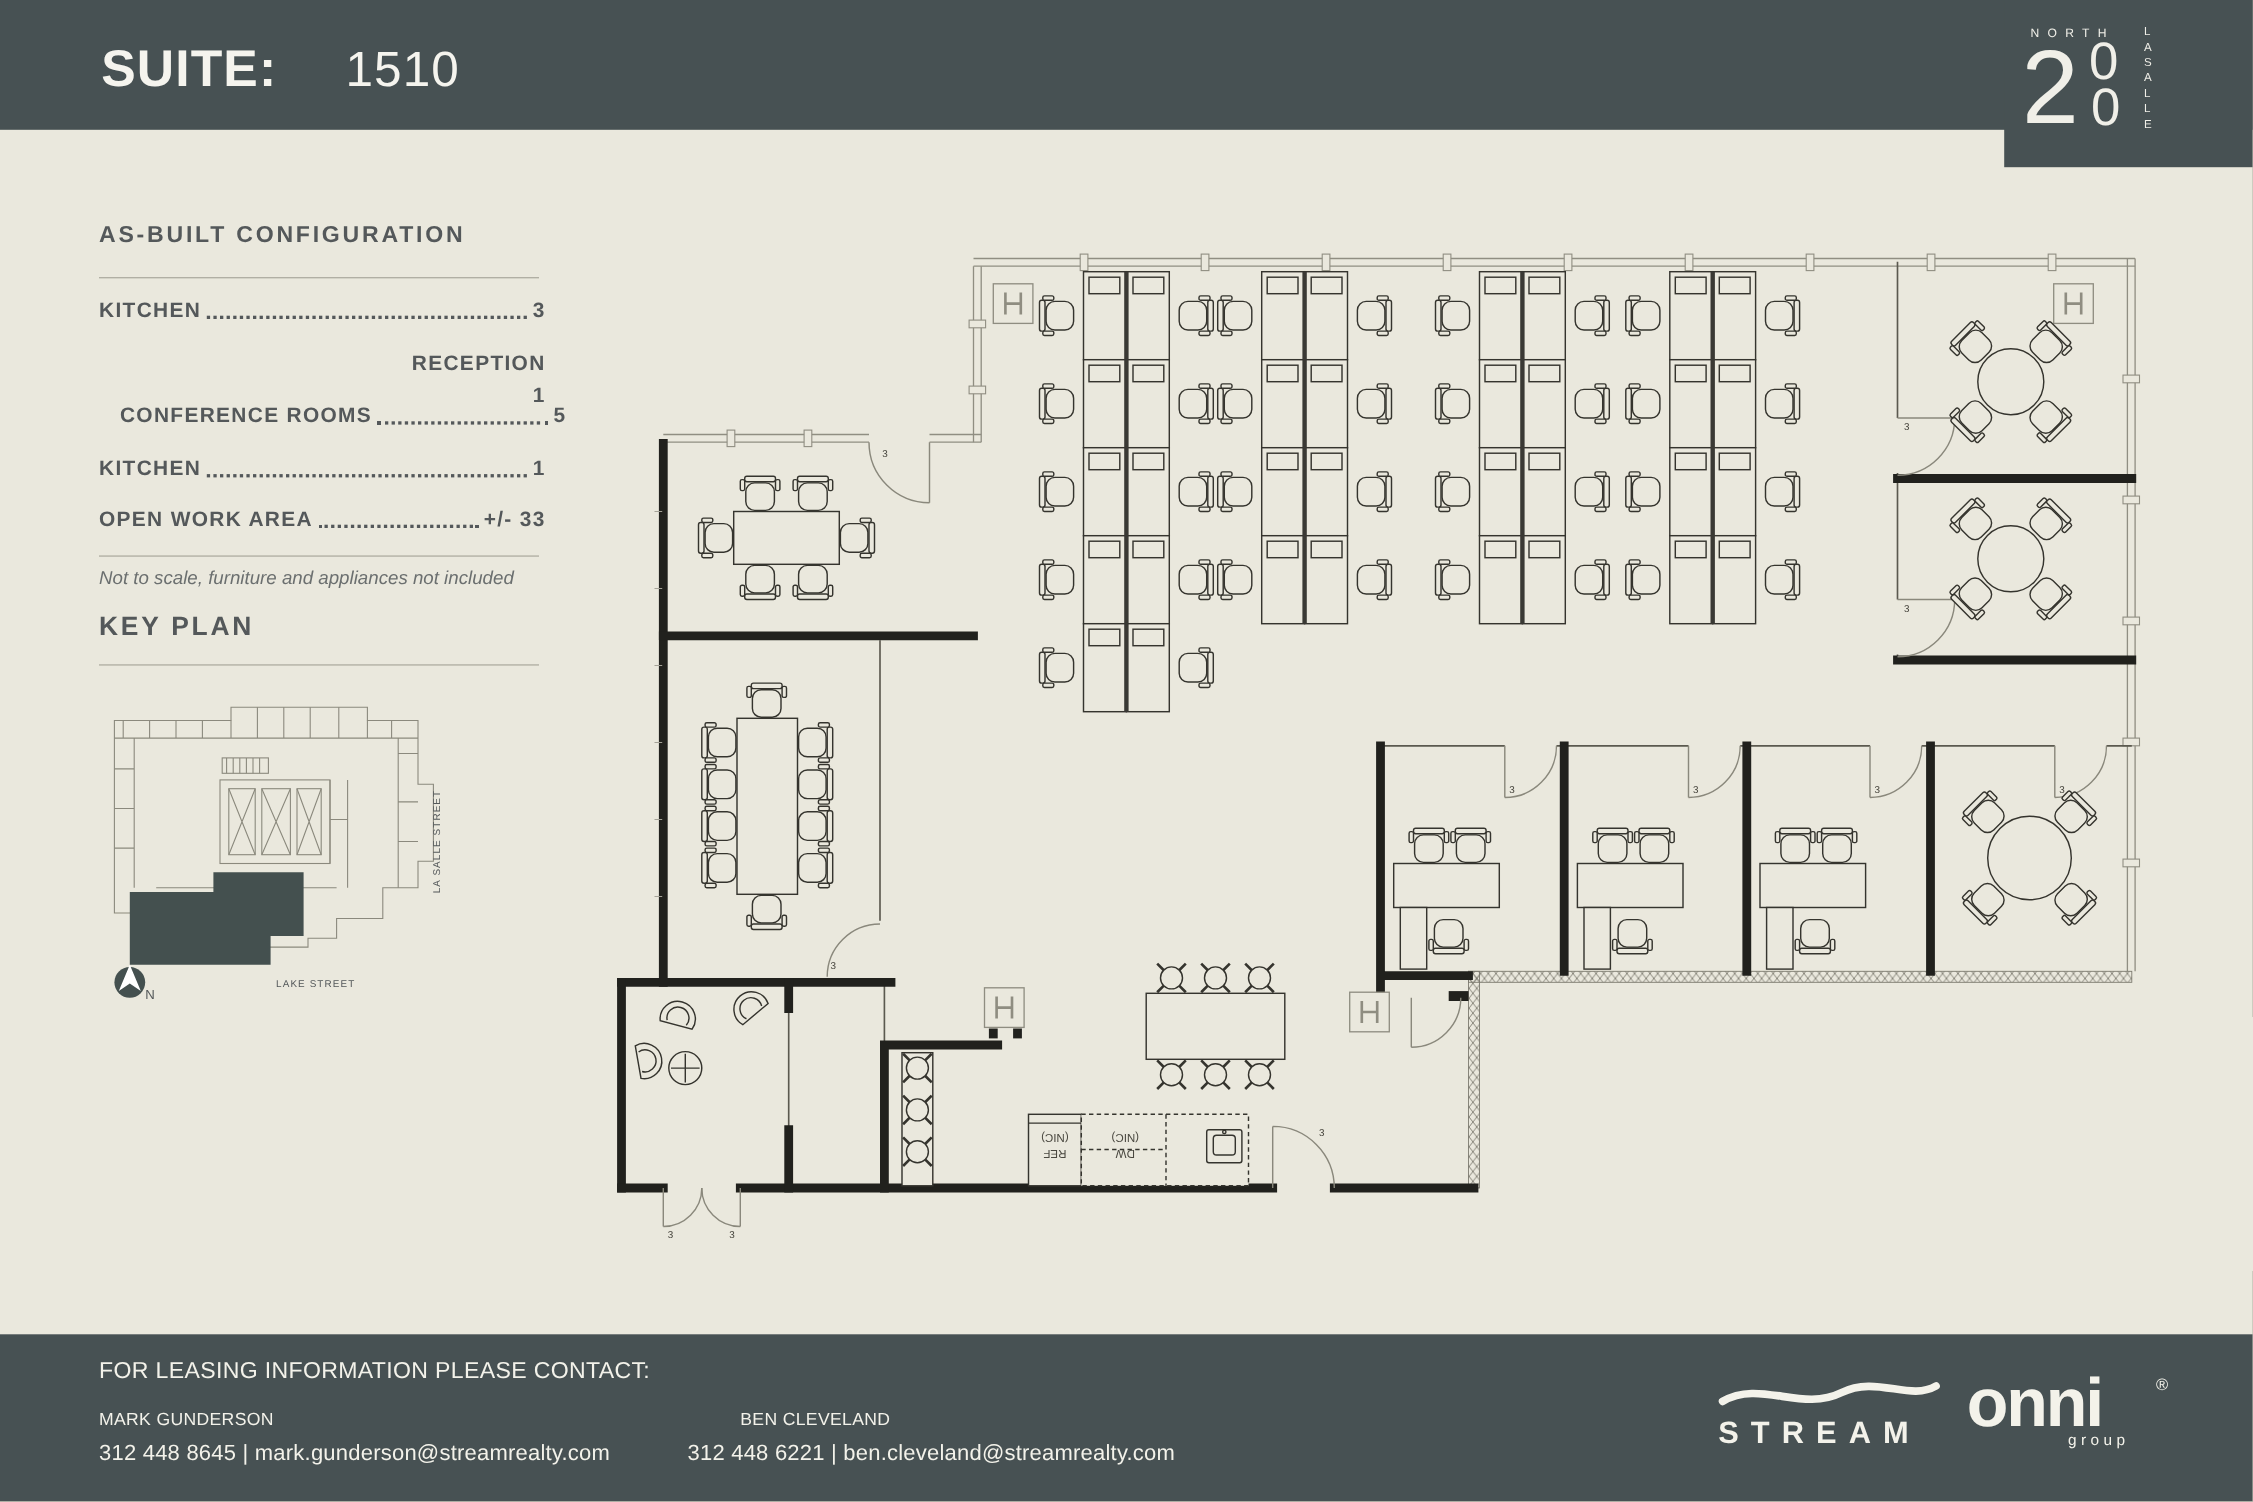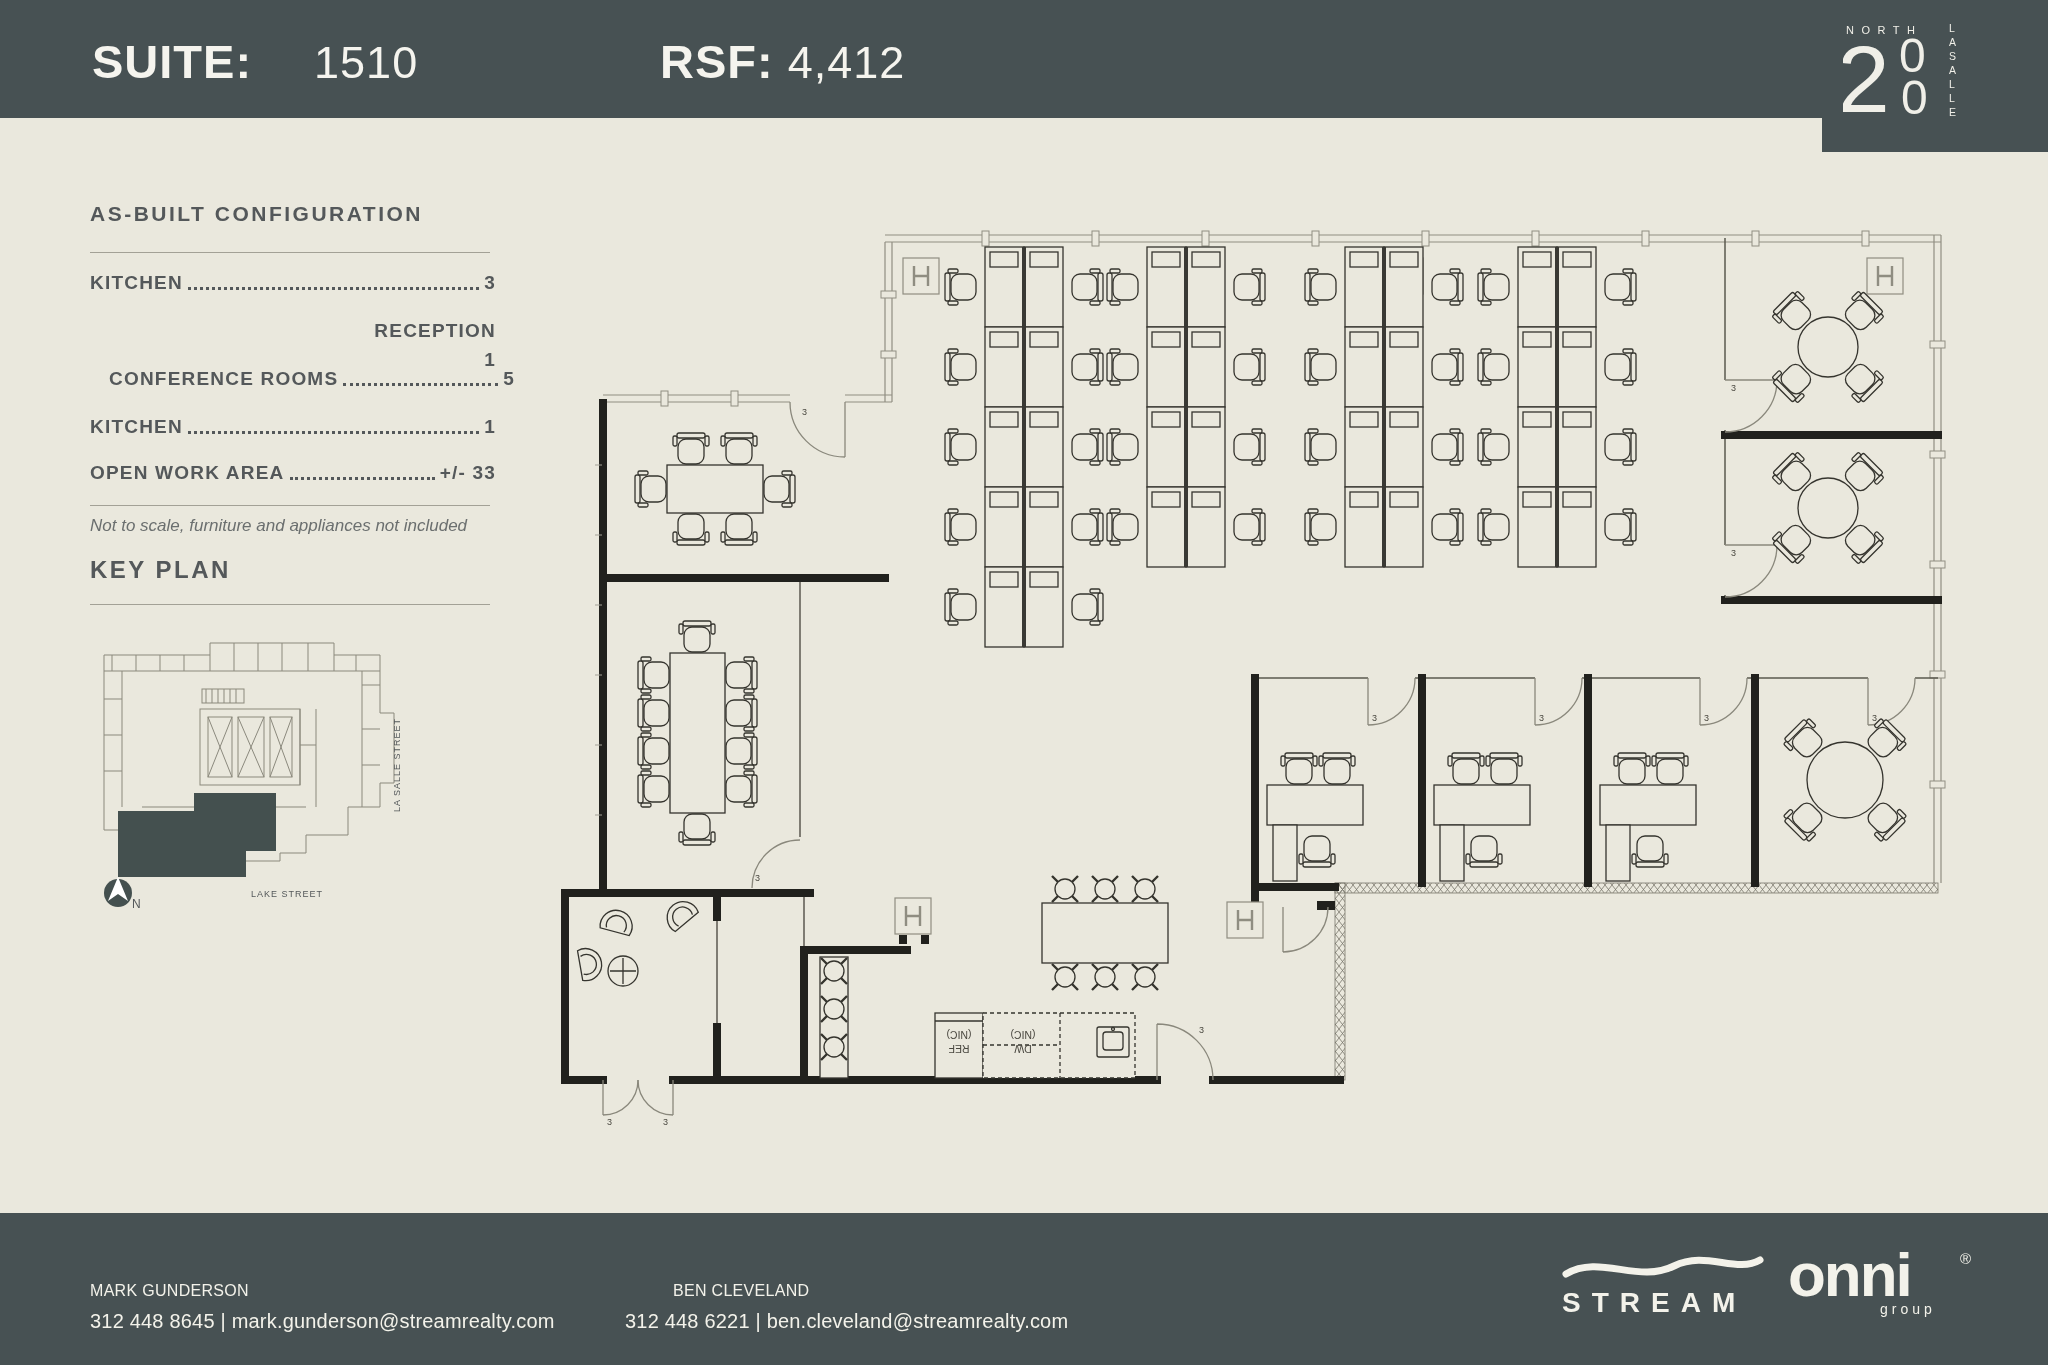--- a/index.html
+++ b/index.html
@@ -33,24 +33,20 @@
 
 <div class="page">
 
   <div class="bar top"></div>
   <div class="logo-tab"></div>
 
   <div class="headline" style="left:92px;gap:48px;">
     <span class="lbl">SUITE:</span>
     <span class="val">1510</span>
   </div>
-  <div class="headline" style="left:660px;">
-    <span class="lbl">RSF:</span>
-    <span class="val">4,412</span>
-  </div>
 
   <svg class="abs" style="left:1843px;top:20px;" width="125" height="112" viewBox="0 0 125 112">
     <g fill="#f0efe8">
       <text x="3" y="14" font-size="11" letter-spacing="7.5">NORTH</text>
       <text x="-6" y="92" font-size="95" font-family="DejaVu Serif, serif">2</text>
       <text x="56" y="52" font-size="48" font-family="DejaVu Serif, serif">0</text>
       <text x="58" y="94" font-size="48" font-family="DejaVu Serif, serif">0</text>
       <g font-size="10.5">
         <text x="106" y="12">L</text>
         <text x="106" y="26">A</text>
@@ -394,20 +390,21 @@
         <text x="984" y="556">3</text>
         <text x="1149" y="556">3</text>
         <text x="1317" y="556">3</text>
         <text x="1176" y="226">3</text>
         <text x="1176" y="391">3</text>
       </g>
     </g>
   </svg>
 
   <div class="bar bottom"></div>
+  <div class="f-head">FOR LEASING INFORMATION PLEASE CONTACT:</div>
 
   <div class="f-name" style="left:90px;">MARK GUNDERSON</div>
   <div class="f-line" style="left:90px;">312 448 8645 | mark.gunderson@streamrealty.com</div>
   <div class="f-name" style="left:625px;margin-left:48px;">BEN CLEVELAND</div>
   <div class="f-line" style="left:625px;">312 448 6221 | ben.cleveland@streamrealty.com</div>
 
   <svg class="abs" style="left:1560px;top:1250px;" width="210" height="72" viewBox="0 0 210 72">
     <path d="M6,24 C40,4 78,34 114,16 C146,0 176,24 200,10" fill="none" stroke="#f3f2ea" stroke-width="7" stroke-linecap="round"></path>
     <text x="2" y="62" font-size="28" font-weight="bold" letter-spacing="11" fill="#f3f2ea">STREAM</text>
   </svg>

